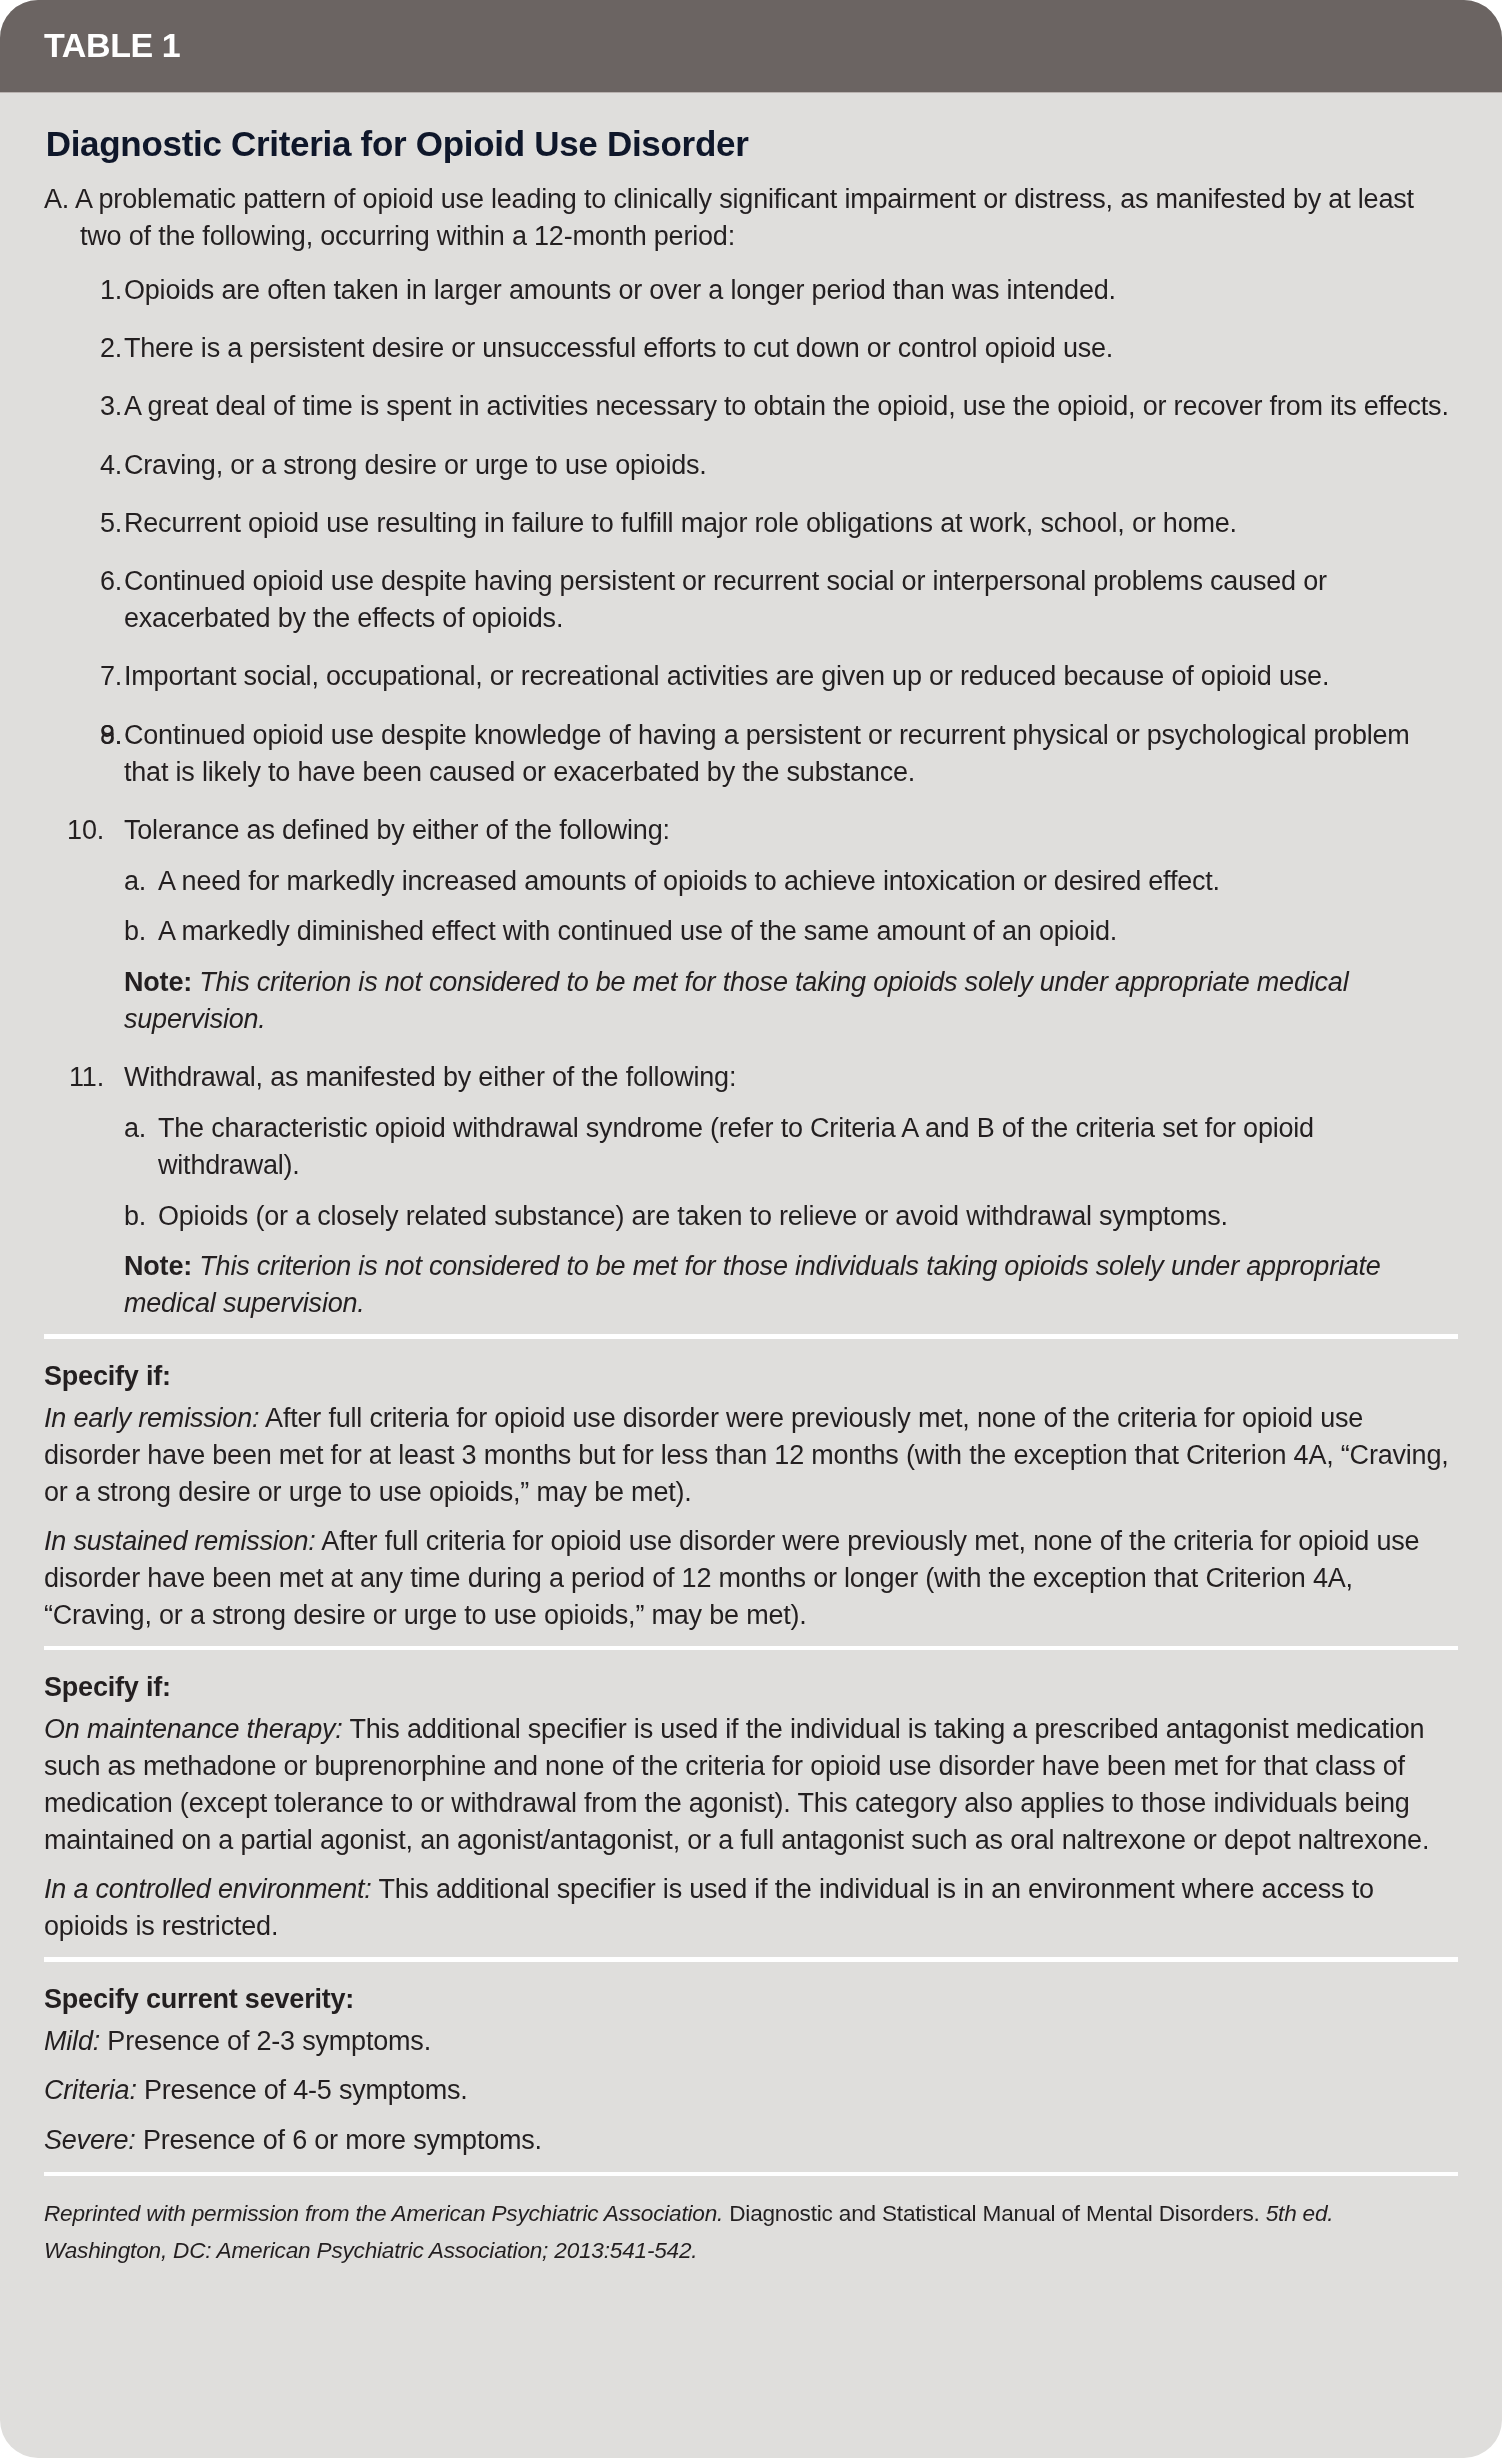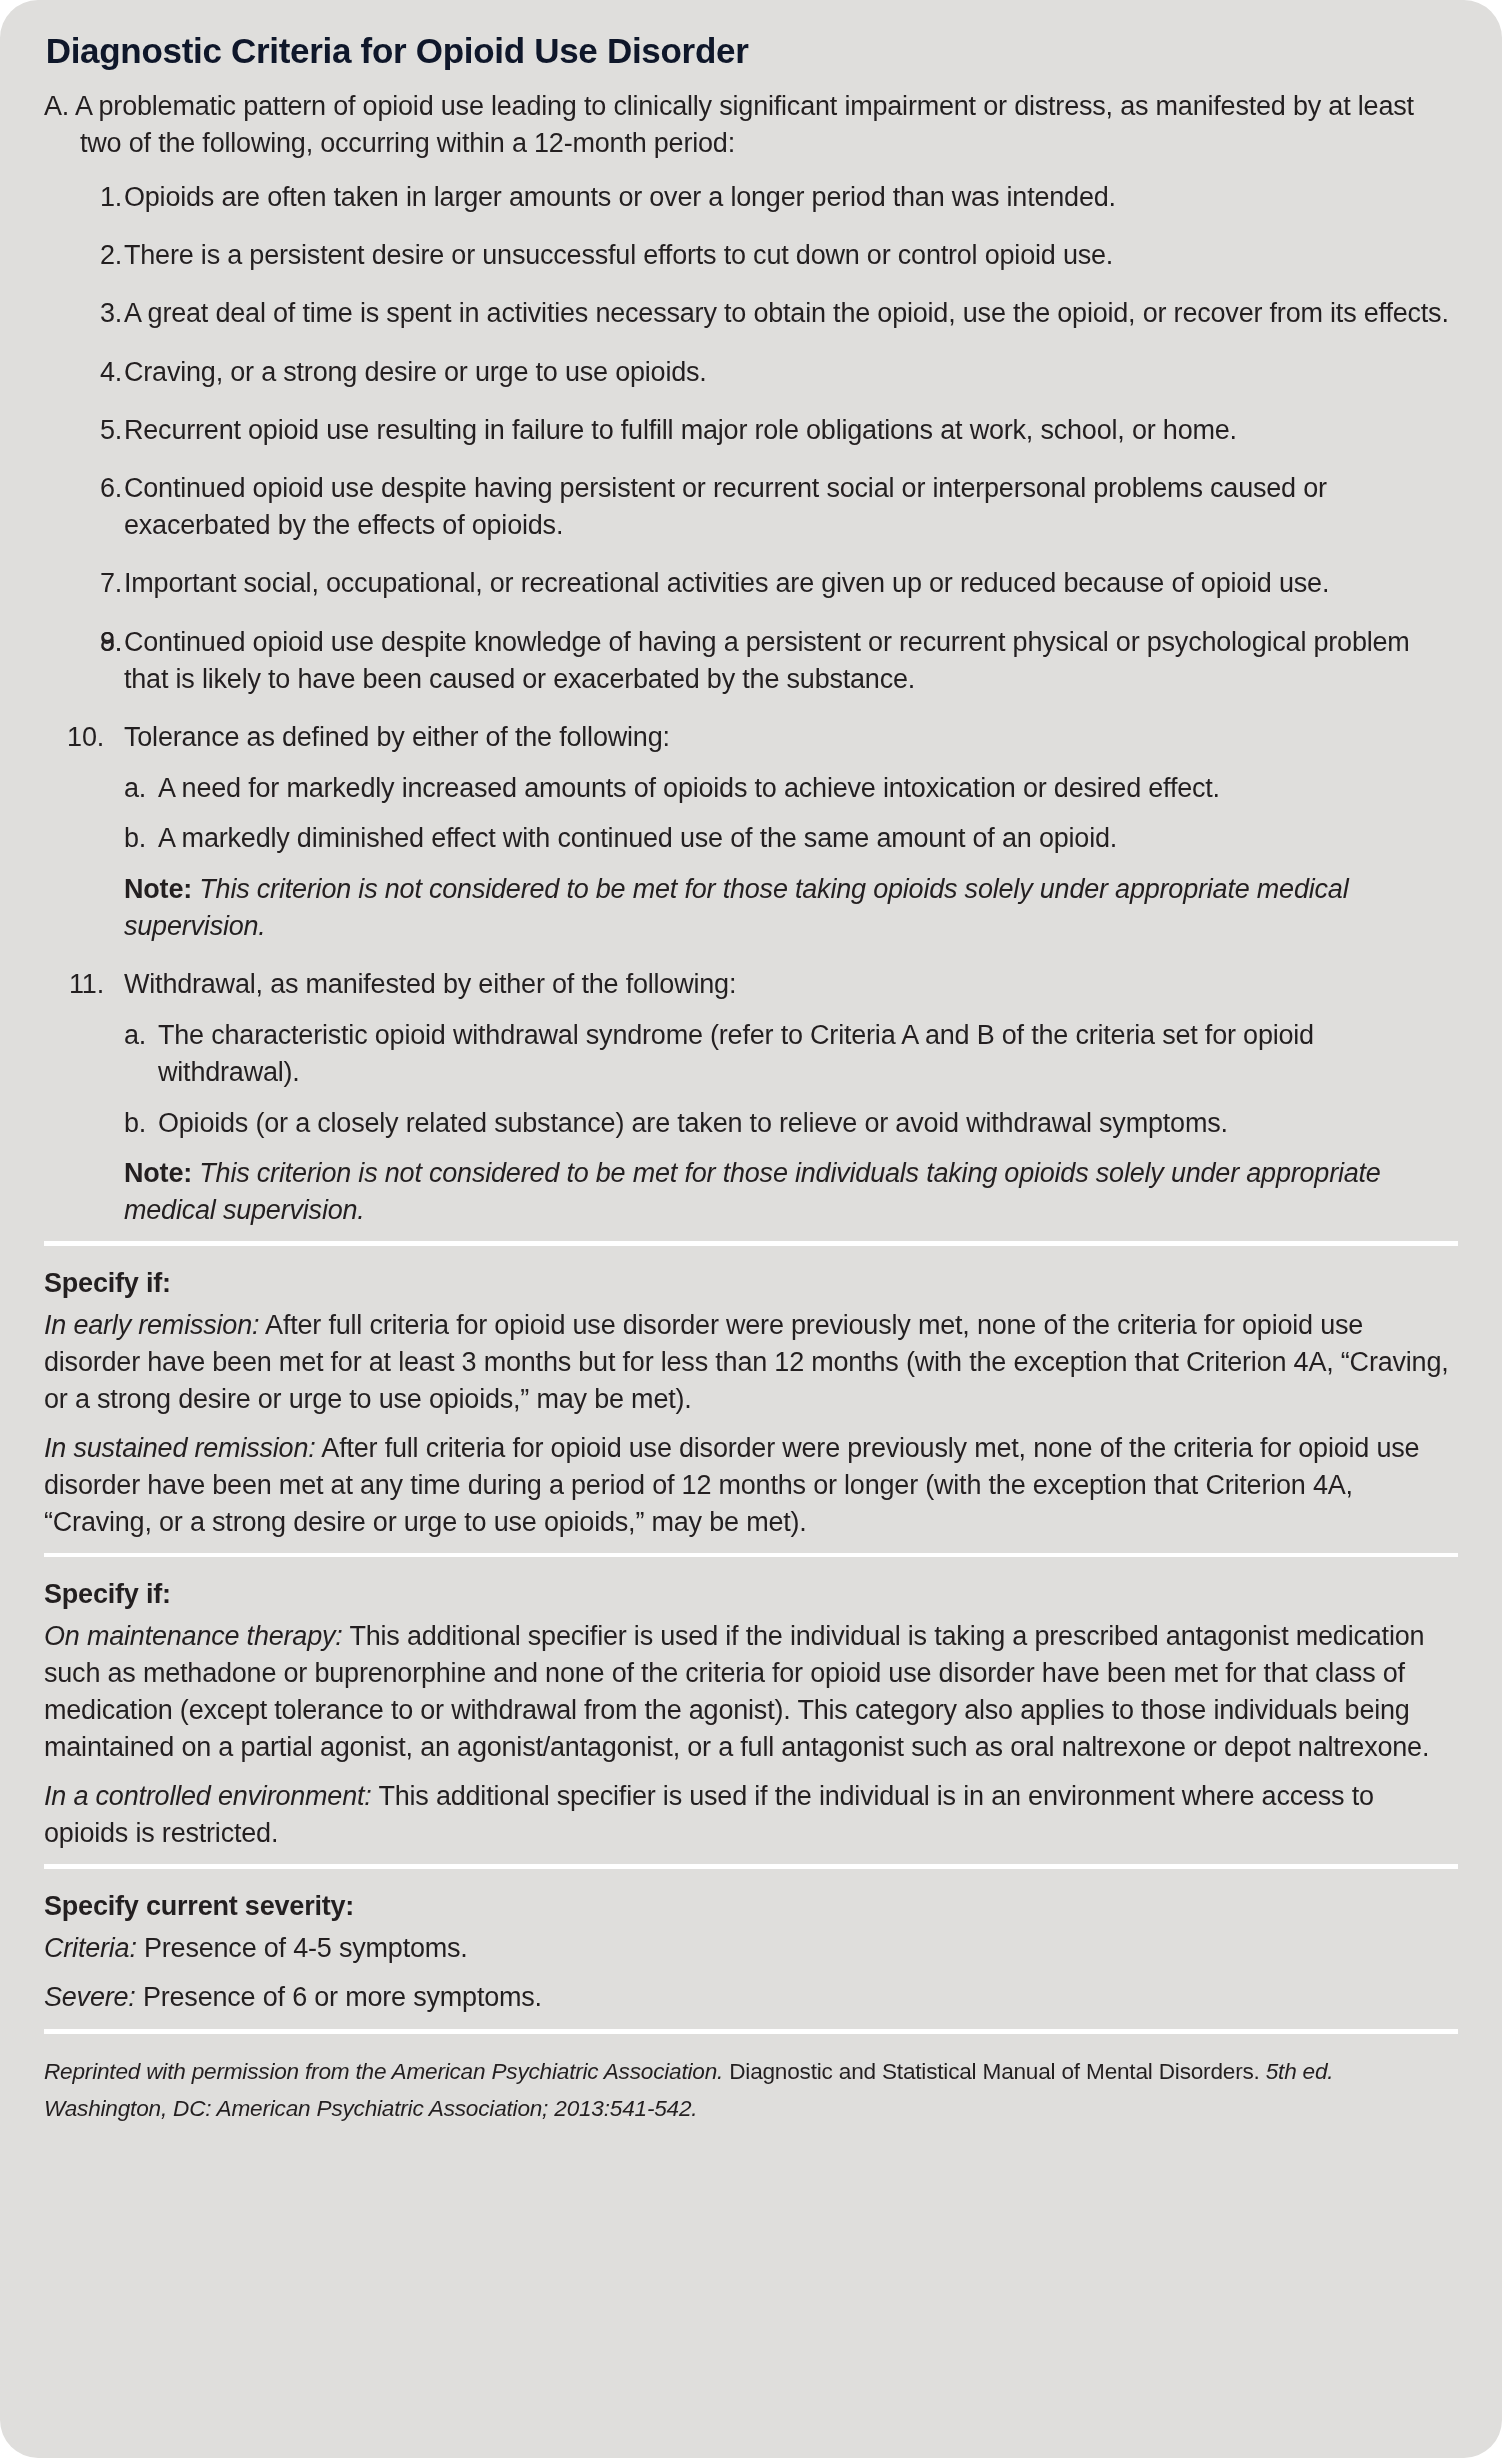--- a/index.html
+++ b/index.html
@@ -44,20 +44,23 @@
   .para { margin: 0 0 12px 0; }
   .para i { font-style: italic; }
   .sev { margin: 0 0 12.8px 0; }
   .footer { font-size: 22.6px; line-height: 37px; font-style: italic; margin-top: 10.2px; letter-spacing: -0.2px; }
   .footer .roman { font-style: normal; }
 </style>
 </head>
 <body>
 
 <div class="card">
+  <div class="header">
+    <span class="header-label">TABLE 1</span>
+  </div>
 
   <div class="content">
     <div class="title">Diagnostic Criteria for Opioid Use Disorder</div>
 
     <p class="txt crit-a"><span>A.</span> <span>A problematic pattern of opioid use leading to clinically significant impairment or distress, as manifested by at least two of the following, occurring within a 12-month period:</span></p>
 
     <div class="txt item"><span class="num">1.</span><span>Opioids are often taken in larger amounts or over a longer period than was intended.</span></div>
     <div class="txt item"><span class="num">2.</span><span>There is a persistent desire or unsuccessful efforts to cut down or control opioid use.</span></div>
     <div class="txt item"><span class="num">3.</span><span>A great deal of time is spent in activities necessary to obtain the opioid, use the opioid, or recover from its effects.</span></div>
     <div class="txt item"><span class="num">4.</span><span>Craving, or a strong desire or urge to use opioids.</span></div>
@@ -85,20 +88,21 @@
 
     <div class="divider"></div>
 
     <div class="txt spec-head">Specify if:</div>
     <div class="txt para"><i>On maintenance therapy:</i><span> This additional specifier is used if the individual is taking a prescribed antagonist medication such as methadone or buprenorphine and none of the criteria for opioid use disorder have been met for that class of medication (except tolerance to or withdrawal from the agonist). This category also applies to those individuals being maintained on a partial agonist, an agonist/antagonist, or a full antagonist such as oral naltrexone or depot naltrexone.</span></div>
     <div class="txt para"><i>In a controlled environment:</i><span> This additional specifier is used if the individual is in an environment where access to opioids is restricted.</span></div>
 
     <div class="divider"></div>
 
     <div class="txt spec-head">Specify current severity:</div>
+    <div class="txt sev"><i>Mild:</i><span> Presence of 2-3 symptoms.</span></div>
     <div class="txt sev"><i>Criteria:</i><span> Presence of 4-5 symptoms.</span></div>
     <div class="txt sev"><i>Severe:</i><span> Presence of 6 or more symptoms.</span></div>
 
     <div class="divider"></div>
 
     <div class="footer"><span>Reprinted with permission from the American Psychiatric Association. </span><span class="roman">Diagnostic and Statistical Manual of Mental Disorders.</span><span> 5th ed. Washington, DC: American Psychiatric Association; 2013:541-542.</span></div>
   </div>
 </div>
 
 

